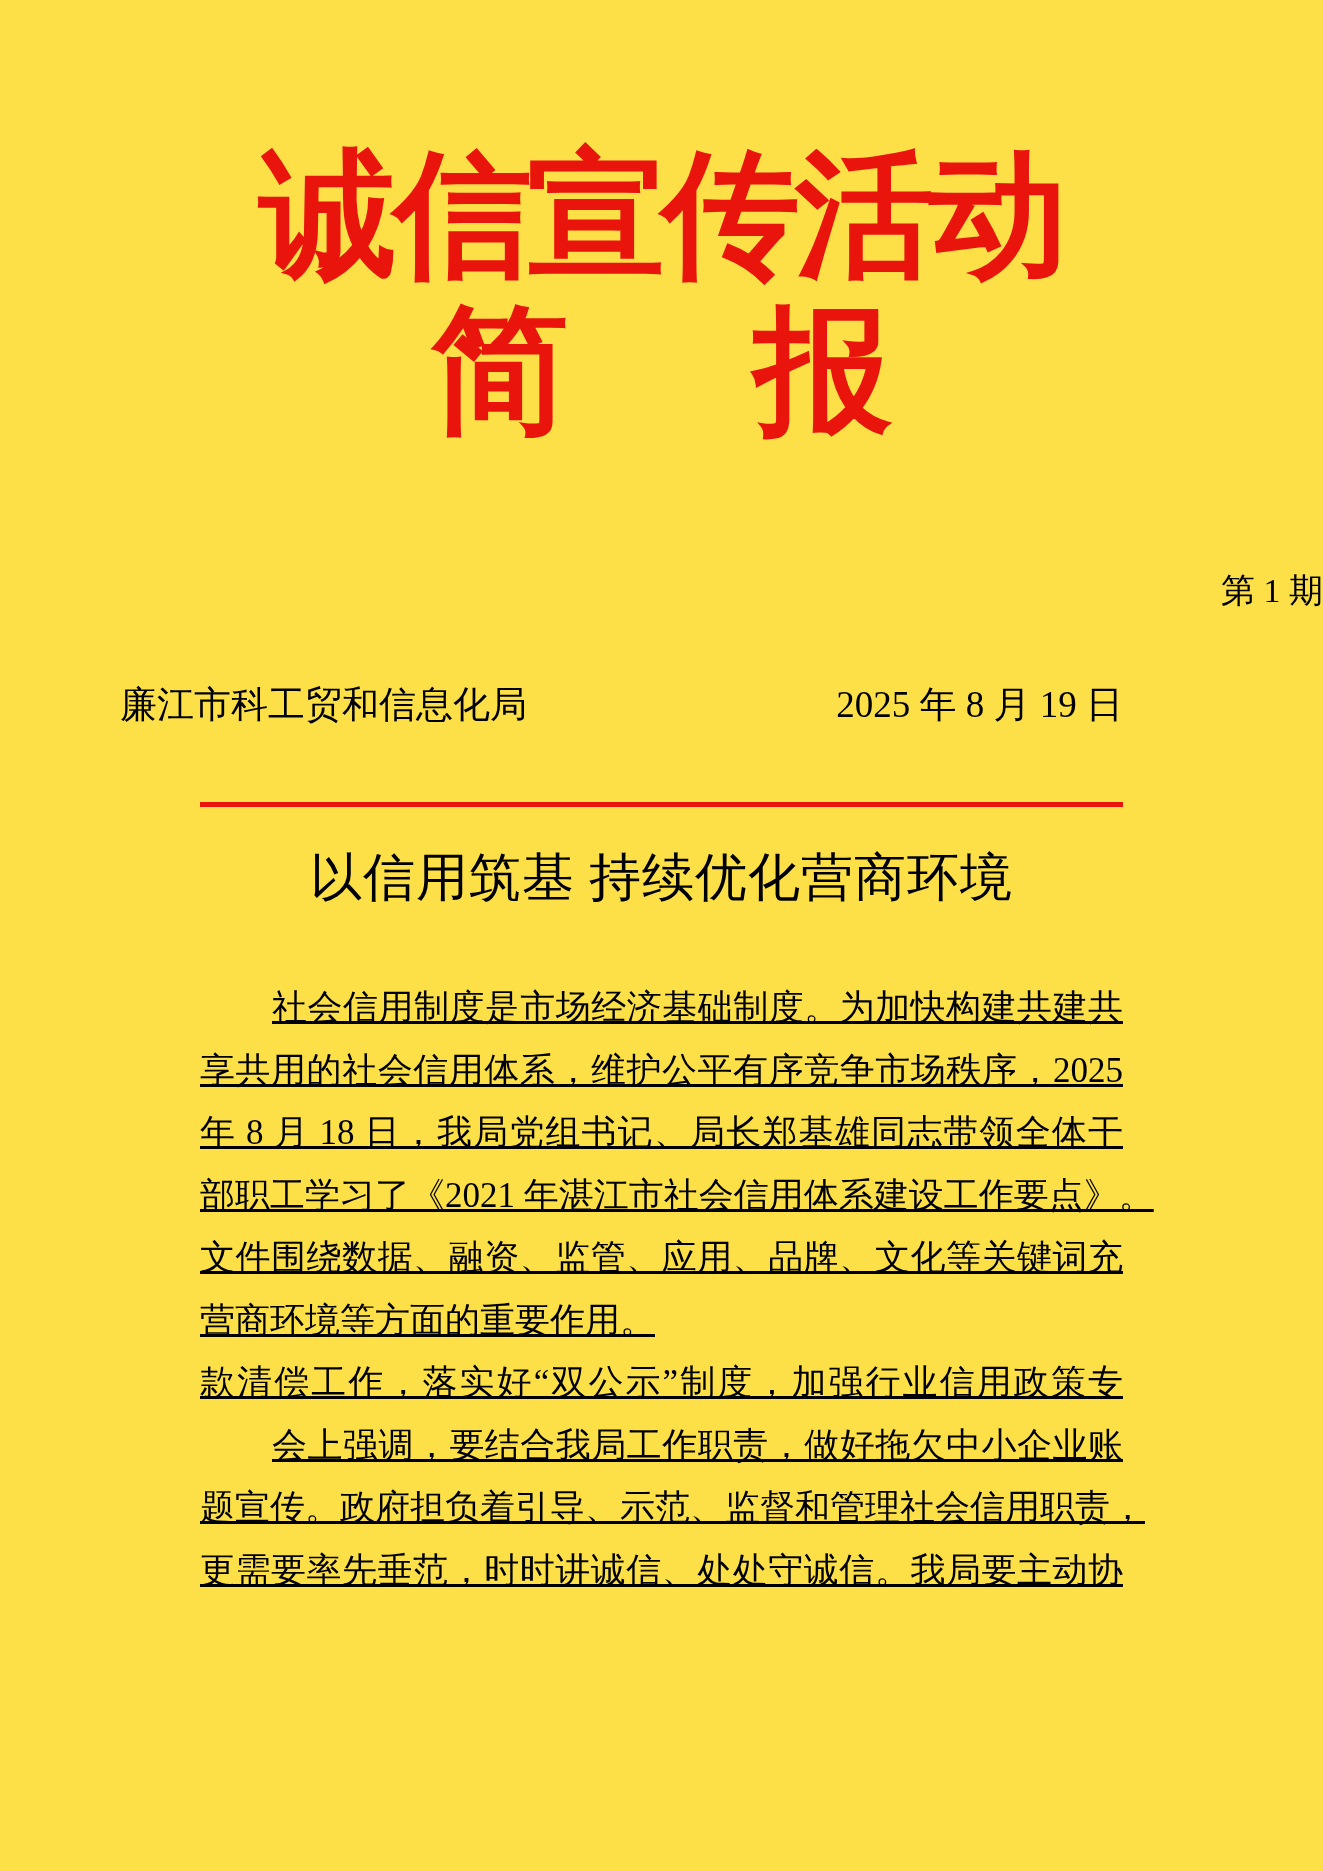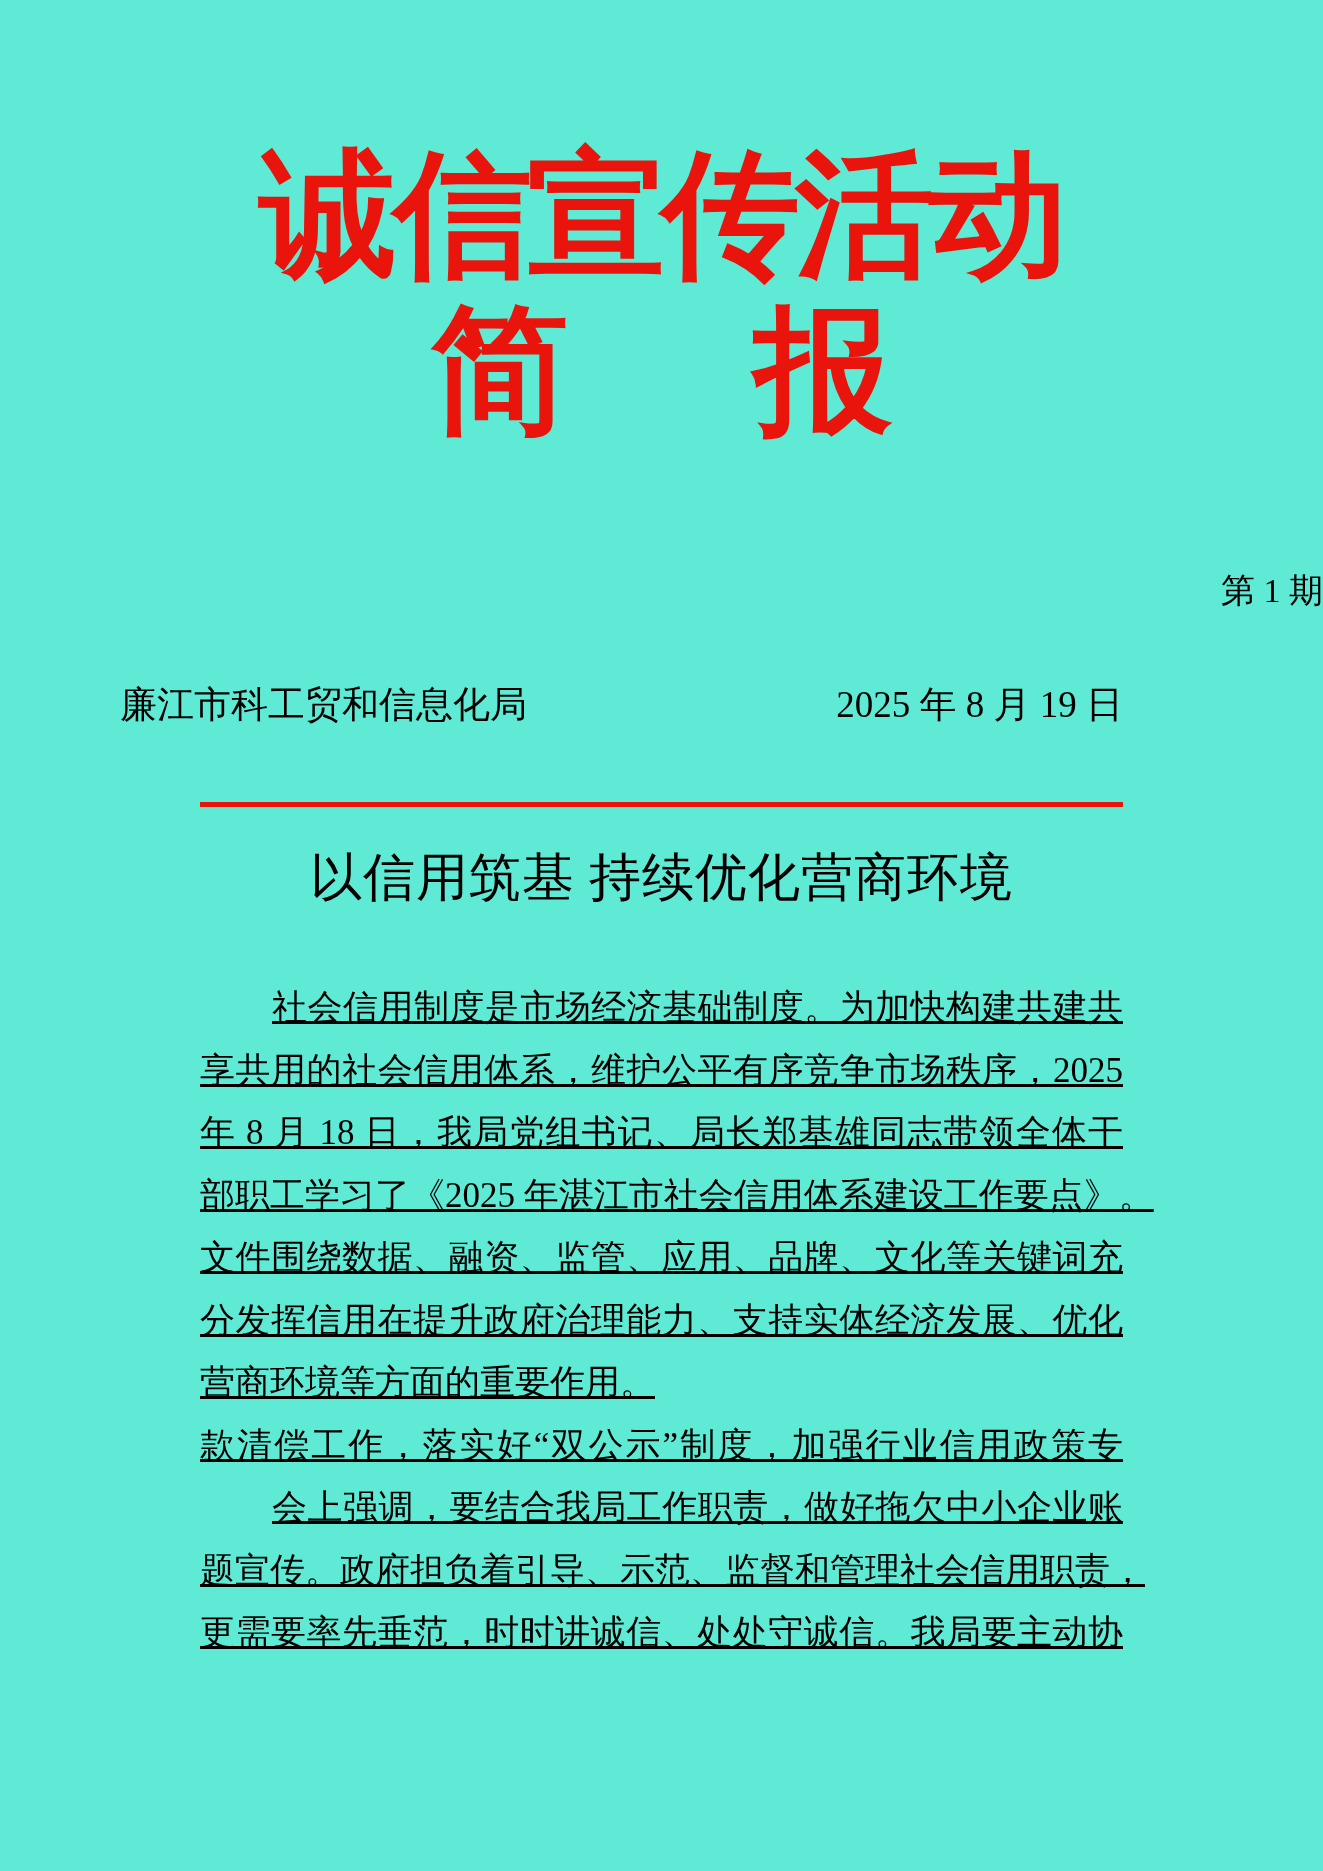--- a/index.html
+++ b/index.html
@@ -3,21 +3,21 @@
 <meta charset="utf-8">
 <style>
   html, body { margin: 0; padding: 0; background: #888; }
   * { box-sizing: border-box; }
 
   .page {
     position: relative;
     width: 1323px;
     height: 1871px;
     margin: 0 auto;
-    background: #5eead4;
+    background: #fde047;
     font-family: "Liberation Serif", "DejaVu Serif", serif;
     color: #000000;
     overflow: hidden;
   }
 
   
   .masthead {
     padding-top: 138px;
     text-align: center;
     color: #e9150c;
@@ -111,23 +111,22 @@
   </div>
 
   <div class="divider"></div>
 
   <div class="article-title">以信用筑基  持续优化营商环境</div>
 
   <div class="article-body">
     <div class="body-line indent">社会信用制度是市场经济基础制度。为加快构建共建共</div>
     <div class="body-line">享共用的社会信用体系，维护公平有序竞争市场秩序，2025</div>
     <div class="body-line">年 8 月 18 日，我局党组书记、局长郑基雄同志带领全体干</div>
-    <div class="body-line">部职工学习了《2025 年湛江市社会信用体系建设工作要点》。</div>
+    <div class="body-line">部职工学习了《2021 年湛江市社会信用体系建设工作要点》。</div>
     <div class="body-line">文件围绕数据、融资、监管、应用、品牌、文化等关键词充</div>
-    <div class="body-line">分发挥信用在提升政府治理能力、支持实体经济发展、优化</div>
     <div class="body-line para-end">营商环境等方面的重要作用。</div>
     <div class="body-line">款清偿工作，落实好“双公示”制度，加强行业信用政策专</div>
     <div class="body-line indent">会上强调，要结合我局工作职责，做好拖欠中小企业账</div>
     <div class="body-line">题宣传。政府担负着引导、示范、监督和管理社会信用职责，</div>
     <div class="body-line">更需要率先垂范，时时讲诚信、处处守诚信。我局要主动协</div>
   </div>
 
 </div>
 
 </body></html>

